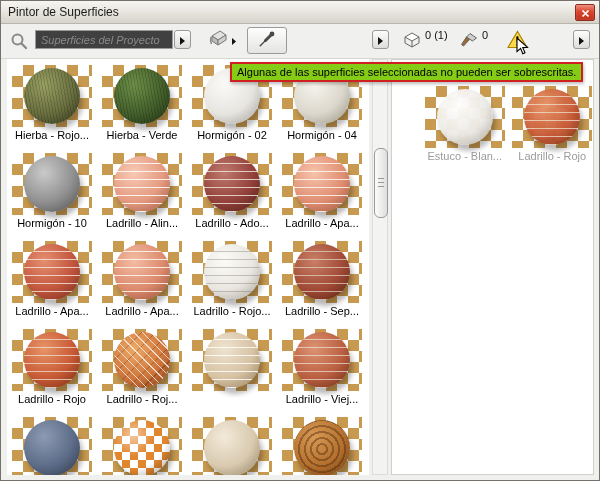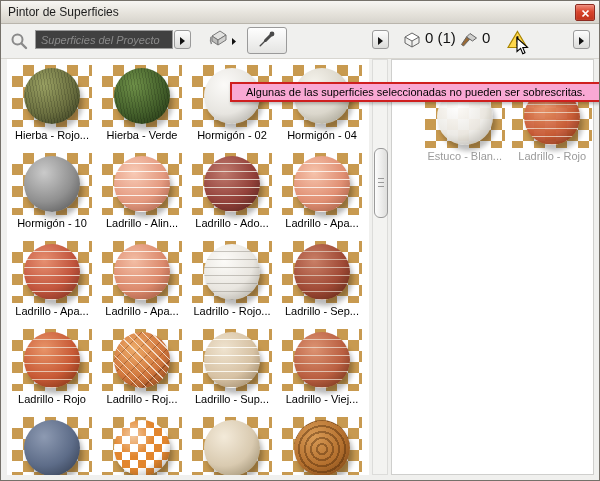--- a/index.html
+++ b/index.html
@@ -18,21 +18,21 @@
   .toolbar{position:absolute;left:0;top:23px;right:0;height:34px;background:#f0f0ee;border-bottom:1px solid #d8d6d0;}
   .icon-abs{position:absolute;}
   .combo{position:absolute;left:34px;top:6px;width:138px;height:19px;background:#404040;border:1px solid #9a9a9a;
     display:flex;align-items:center;padding-left:5px;box-sizing:border-box;}
   .combo span{font-size:11px;font-style:italic;color:#8a8a8a;white-space:nowrap;overflow:hidden;}
   .flyout-btn{position:absolute;width:17px;height:19px;border:1px solid #9a9a9a;border-radius:3px;
     background:linear-gradient(180deg,#fdfdfd,#dcdcda);display:flex;align-items:center;justify-content:center;box-sizing:border-box;}
   .tool-btn{position:absolute;display:flex;align-items:center;justify-content:center;}
   .eyedropper-btn{left:246px;top:3px;width:38px;height:25px;border:1px solid #9a9a9a;border-radius:3px;
     background:linear-gradient(180deg,#fefefe,#e4e4e2);}
-  .count-text{position:absolute;top:5px;font-size:15px;color:#111;}
+  .count-text{position:absolute;top:5px;font-size:11px;color:#111;}
 
   
   .left-pane{position:absolute;left:6px;top:58px;width:362px;height:416px;background:#ffffff;overflow:hidden;}
   .grid{display:grid;grid-template-columns:repeat(4,90px);grid-auto-rows:88px;padding-top:2px;}
   .tile{width:90px;display:flex;flex-direction:column;align-items:center;}
   .thumb{position:relative;width:80px;height:62px;margin-top:4px;
     background-image:
       linear-gradient(45deg,#c89a50 25%,transparent 25%,transparent 75%,#c89a50 75%),
       linear-gradient(45deg,#c89a50 25%,#ffffff 25%,#ffffff 75%,#c89a50 75%);
     background-size:22px 22px;background-position:0 0,11px 11px;}
@@ -48,22 +48,22 @@
   .scroll-thumb{position:absolute;left:1px;top:88px;width:12px;height:68px;border:1px solid #9a9a9a;border-radius:6px;
     background:linear-gradient(90deg,#fdfdfd,#dededc);}
   .scroll-thumb::after{content:"";position:absolute;left:3px;right:3px;top:29px;height:9px;
     background:repeating-linear-gradient(180deg,#9a9a9a 0 1px,transparent 1px 4px);}
 
   .right-pane{position:absolute;left:390px;top:58px;width:203px;height:416px;background:#ffffff;
     border:1px solid #cfcfcd;box-sizing:border-box;}
   .sel-grid{display:flex;gap:6px;padding:22px 0 0 32px;text-align:right;}
 
   
-  .tooltip{position:absolute;left:229px;top:61px;z-index:40;background:#f9a8d4;border:2px solid #cf1f1f;
-    padding:2px 14px;font-size:11px;color:#000;white-space:nowrap;box-shadow:1px 2px 3px rgba(0,0,0,.25);margin-top:20px;}
+  .tooltip{position:absolute;left:229px;top:61px;z-index:40;background:#84cc16;border:2px solid #cf1f1f;
+    padding:2px 5px;font-size:11px;color:#000;white-space:nowrap;box-shadow:1px 2px 3px rgba(0,0,0,.25);}
 
   .cursor{position:absolute;left:515px;top:36px;z-index:60;}
 </style>
 </head>
 <body>
 
 <div class="window">
 
   <div class="titlebar">
     <span class="title">Pintor de Superficies</span>
@@ -240,21 +240,20 @@
         <div class="tile">
     <div class="thumb">
       <div class="sphere" style="background-image: repeating-linear-gradient(45deg, rgba(0, 0, 0, 0) 0px, rgba(0, 0, 0, 0) 5px, rgba(250, 240, 228, 0.8) 5px, rgba(250, 240, 228, 0.8) 6px), repeating-linear-gradient(-45deg, rgba(0, 0, 0, 0) 0px, rgba(0, 0, 0, 0) 9px, rgba(60, 20, 0, 0.3) 9px, rgba(60, 20, 0, 0.3) 10px), radial-gradient(circle at 36% 30%, rgb(236, 169, 104) 0%, rgb(208, 118, 61) 55%, rgb(123, 57, 19) 100%); background-size: auto, auto, auto;"></div>
     </div>
     <div class="tile-label">Ladrillo - Roj...</div>
   </div>
         <div class="tile">
     <div class="thumb">
       <div class="sphere" style="background-image: repeating-linear-gradient(rgba(0, 0, 0, 0) 0px, rgba(0, 0, 0, 0) 7px, rgba(255, 255, 250, 0.85) 7px, rgba(255, 255, 250, 0.85) 8px), radial-gradient(circle at 36% 30%, rgb(239, 227, 207) 0%, rgb(215, 194, 164) 55%, rgb(142, 121, 91) 100%); background-size: auto, auto;"></div>
     </div>
-    <div class="tile-label">Ladrillo - Sup...</div>
   </div>
         <div class="tile">
     <div class="thumb">
       <div class="sphere" style="background-image: repeating-linear-gradient(rgba(0, 0, 0, 0) 0px, rgba(0, 0, 0, 0) 7px, rgba(240, 228, 215, 0.7) 7px, rgba(240, 228, 215, 0.7) 8px), radial-gradient(circle at 36% 30%, rgb(220, 147, 114) 0%, rgb(186, 95, 65) 55%, rgb(99, 40, 19) 100%); background-size: auto, auto;"></div>
     </div>
     <div class="tile-label">Ladrillo - Viej...</div>
   </div>
         <div class="tile">
     <div class="thumb">
       <div class="sphere" style="background-image: radial-gradient(circle at 36% 30%, rgb(141, 154, 178) 0%, rgb(93, 108, 136) 55%, rgb(43, 53, 71) 100%); background-size: auto;"></div>

